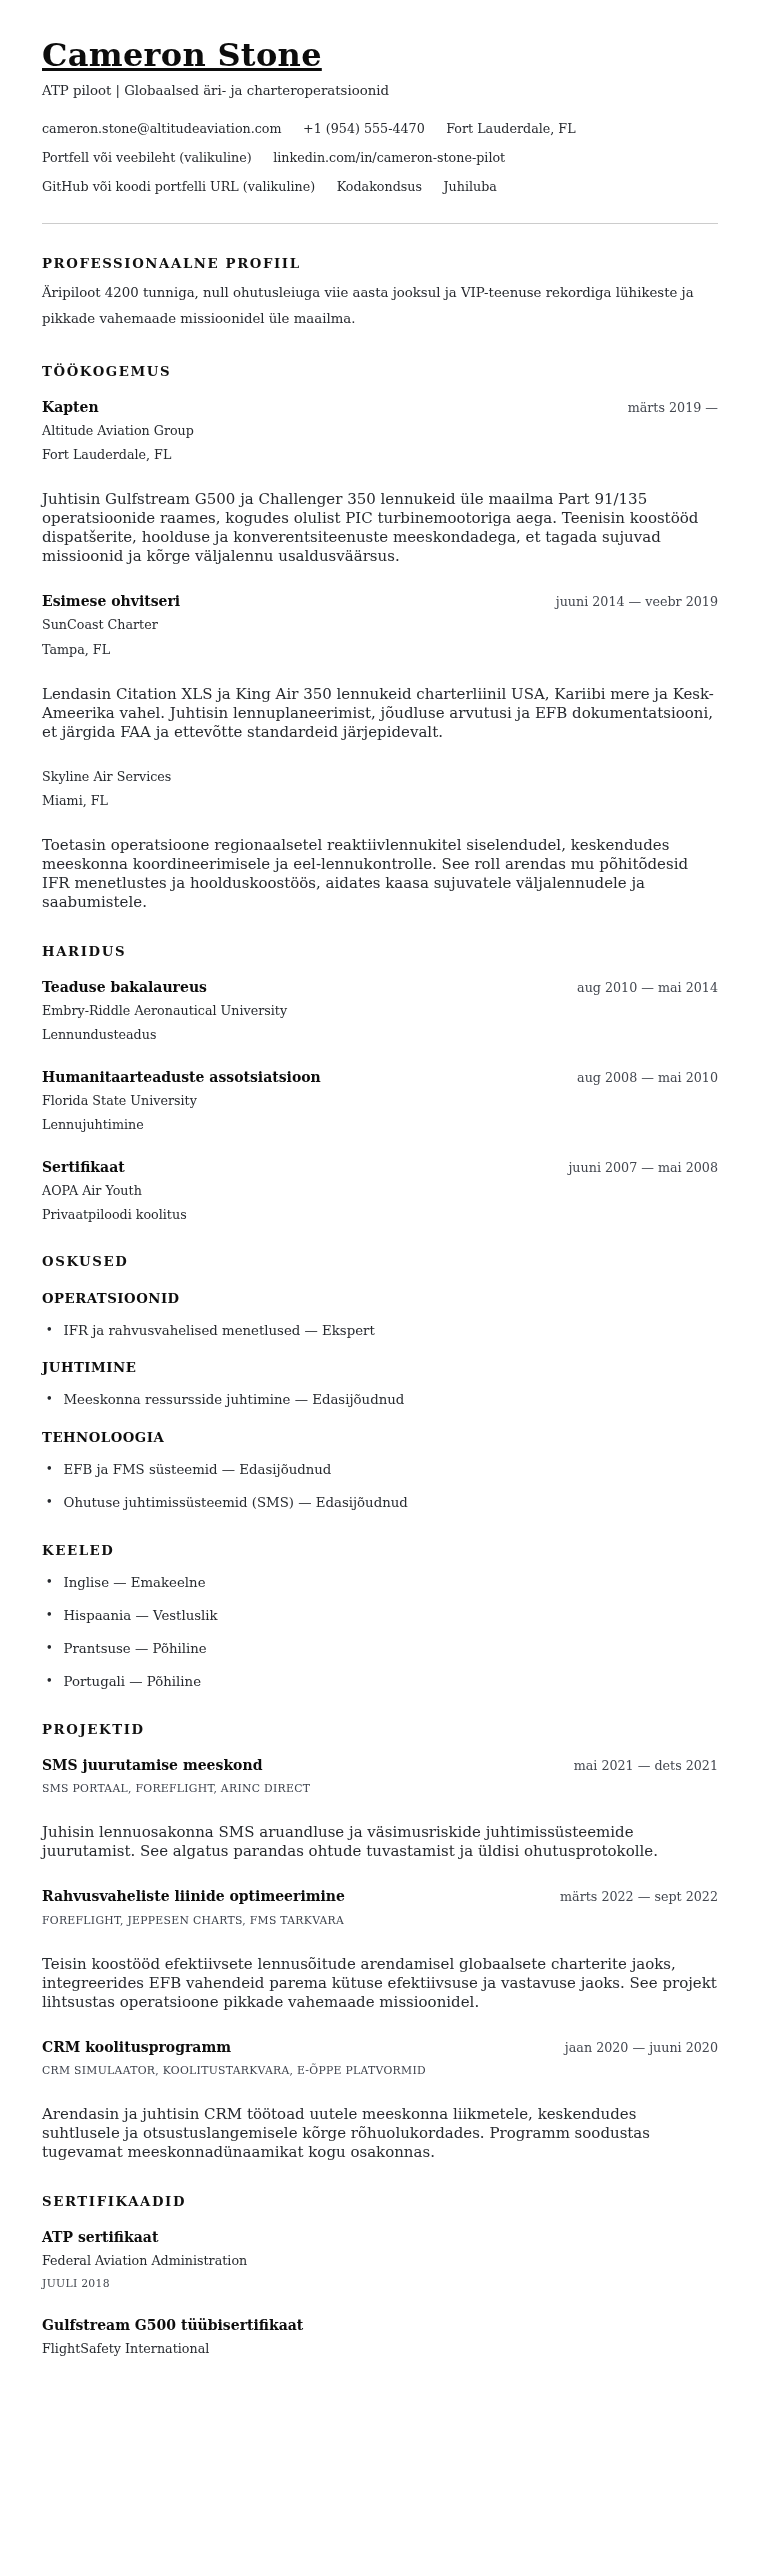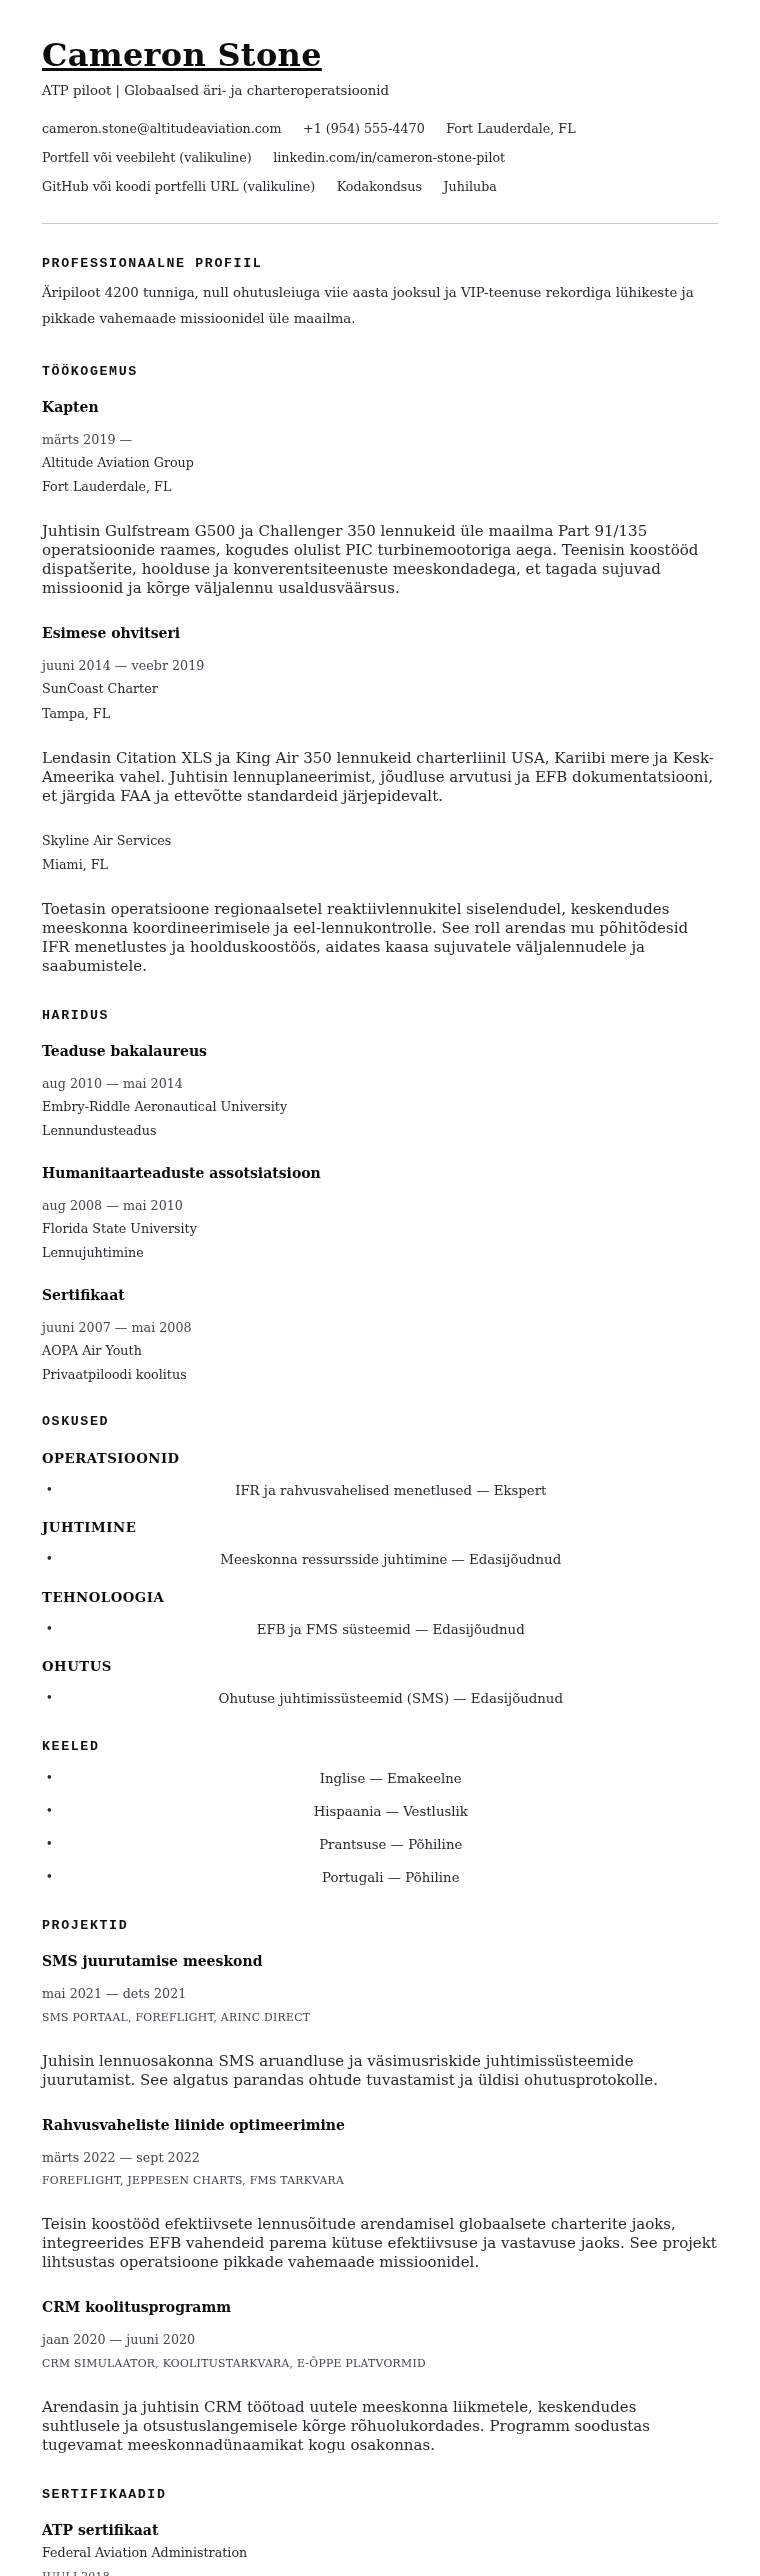--- a/index.html
+++ b/index.html
@@ -41,38 +41,36 @@
     height: 0;
   }
 
   
   .section { margin-top: 32px; }
   .section-heading {
     font-size: 13.3px;
     font-weight: 700;
     letter-spacing: 1.6px;
     color: #111111;
-    font-family: Liberation Mono, monospace;
   }
   .para {
     margin-top: 9px;
     font-size: 13.3px;
     line-height: 26px;
     max-width: 677px;
   }
 
   
   .entry { margin-top: 20px; }
   .entry + .entry { margin-top: 27px; }
   .entry-head {
     display: flex;
     justify-content: space-between;
     align-items: baseline;
-    gap: 17px;
-    flex-direction: column;
+    gap: 29px;
   }
   .entry-title {
     font-size: 14px;
     font-weight: 700;
     color: #0d0d0d;
   }
   .entry-dates {
     font-size: 12.7px;
     color: #42464e;
     white-space: nowrap;
@@ -94,21 +92,21 @@
   }
 
   
   .skill-group-heading {
     margin-top: 21.5px;
     font-size: 13.3px;
     font-weight: 700;
     letter-spacing: 0.5px;
     color: #0d0d0d;
   }
-  ul.bullets { list-style: none; text-align: center; }
+  ul.bullets { list-style: none; }
   ul.bullets li {
     position: relative;
     margin-top: 16px;
     padding-left: 21.5px;
     font-size: 13.3px;
     line-height: 17px;
   }
   ul.bullets li::before {
     content: "•";
     position: absolute;
@@ -230,21 +228,20 @@
     <h3 class="skill-group-heading">JUHTIMINE</h3>
     <ul class="bullets">
       <li>Meeskonna ressursside juhtimine — Edasijõudnud</li>
     </ul>
 
     <h3 class="skill-group-heading">TEHNOLOOGIA</h3>
     <ul class="bullets">
       <li>EFB ja FMS süsteemid — Edasijõudnud</li>
     </ul>
 
-    <h3 class="skill-group-heading">OHUTUS</h3>
     <ul class="bullets">
       <li>Ohutuse juhtimissüsteemid (SMS) — Edasijõudnud</li>
     </ul>
   </section>
 
   <section class="section">
     <h2 class="section-heading">KEELED</h2>
     <ul class="bullets">
       <li>Inglise — Emakeelne</li>
       <li>Hispaania — Vestluslik</li>

